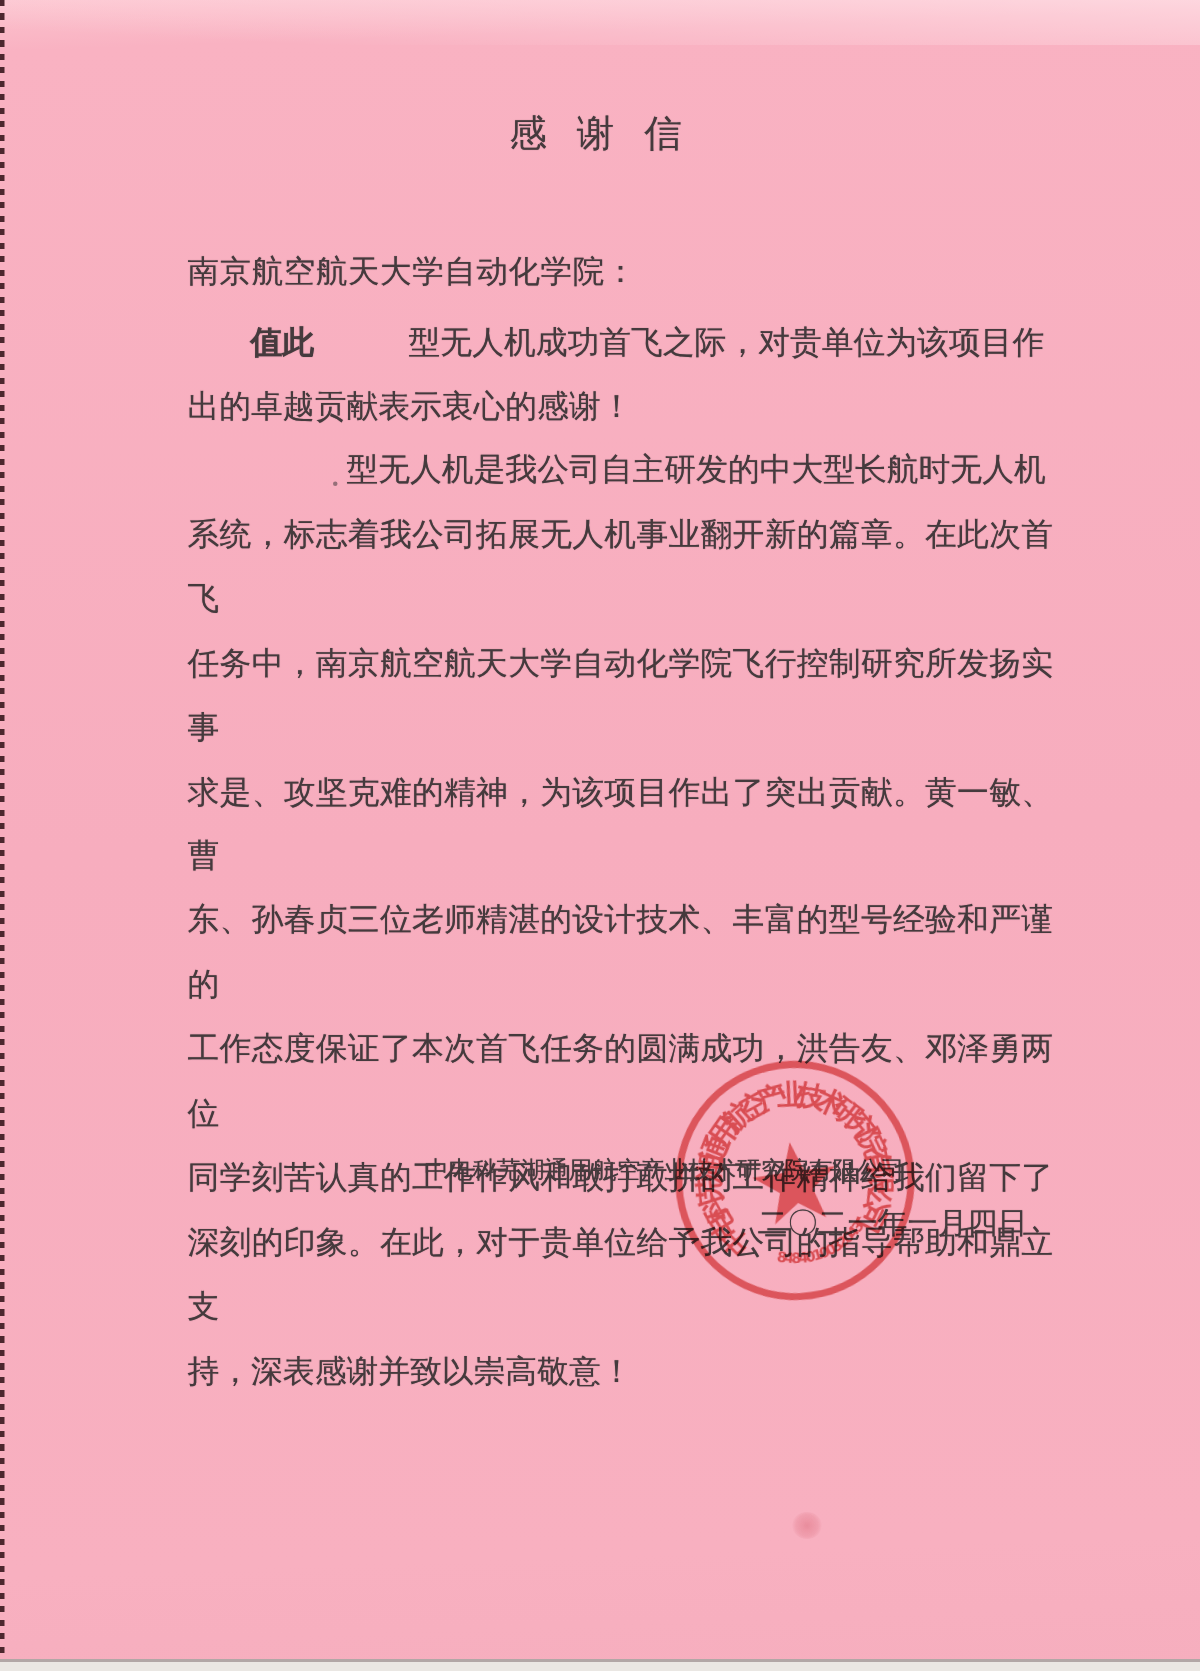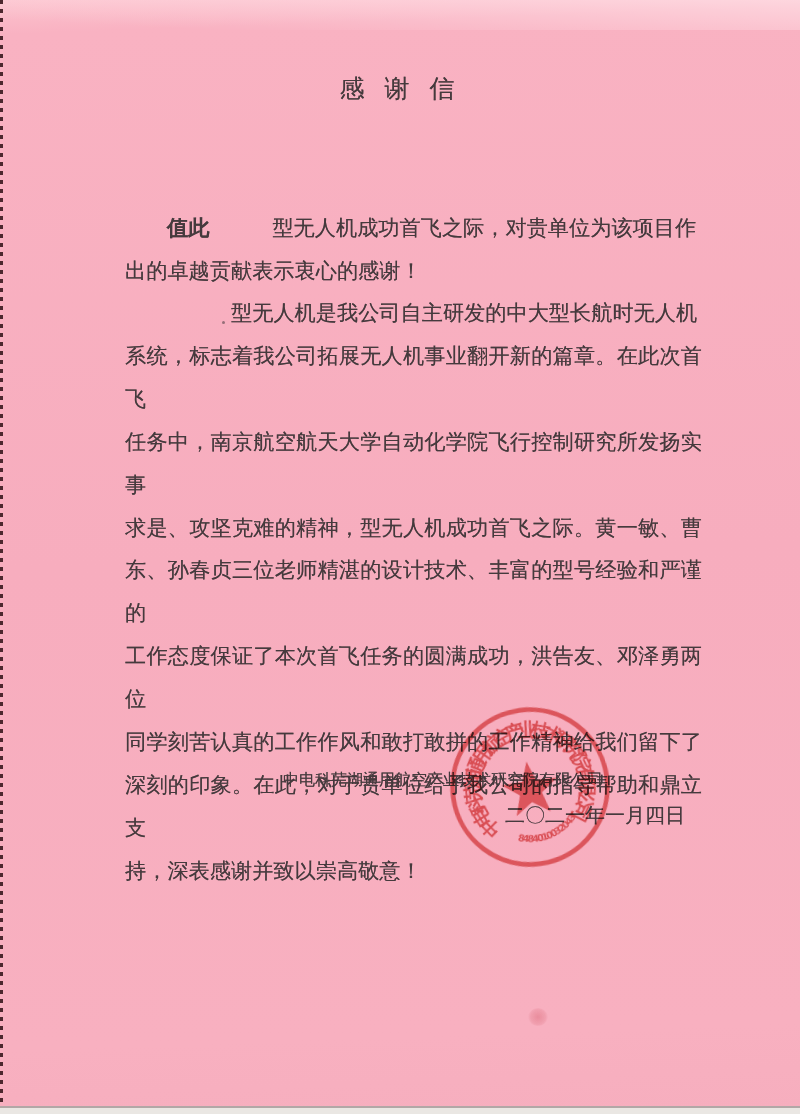--- a/index.html
+++ b/index.html
@@ -84,31 +84,32 @@
 </head>
 <body>
 
 <div class="page">
 
   <div class="scan-top"></div>
   <div class="perforation"></div>
 
   <div class="title">感 谢 信</div>
 
+  <div class="salutation">南京航空航天大学自动化学院：</div>
 
   <div class="para p1">
     <div class="bodyline"><span class="lead">值此</span><span class="blank-gap"></span><span>型无人机成功首飞之际，对贵单位为该项目作</span></div>
     <div class="bodyline">出的卓越贡献表示衷心的感谢！</div>
   </div>
 
   <div class="para p2">
     <div class="bodyline indent2"><span class="ink-speck"></span><span>型无人机是我公司自主研发的中大型长航时无人机</span></div>
     <div class="bodyline full">系统，标志着我公司拓展无人机事业翻开新的篇章。在此次首飞</div>
     <div class="bodyline full">任务中，南京航空航天大学自动化学院飞行控制研究所发扬实事</div>
-    <div class="bodyline full">求是、攻坚克难的精神，型无人机成功首飞之际。黄一敏、曹</div>
+    <div class="bodyline full">求是、攻坚克难的精神，为该项目作出了突出贡献。黄一敏、曹</div>
     <div class="bodyline full">东、孙春贞三位老师精湛的设计技术、丰富的型号经验和严谨的</div>
     <div class="bodyline full">工作态度保证了本次首飞任务的圆满成功，洪告友、邓泽勇两位</div>
     <div class="bodyline full">同学刻苦认真的工作作风和敢打敢拼的工作精神给我们留下了</div>
     <div class="bodyline full">深刻的印象。在此，对于贵单位给予我公司的指导帮助和鼎立支</div>
     <div class="bodyline">持，深表感谢并致以崇高敬意！</div>
   </div>
 
   <div class="sig-company">中电科芜湖通用航空产业技术研究院有限公司</div>
   <div class="sig-date">二〇二一年一月四日</div>
 

